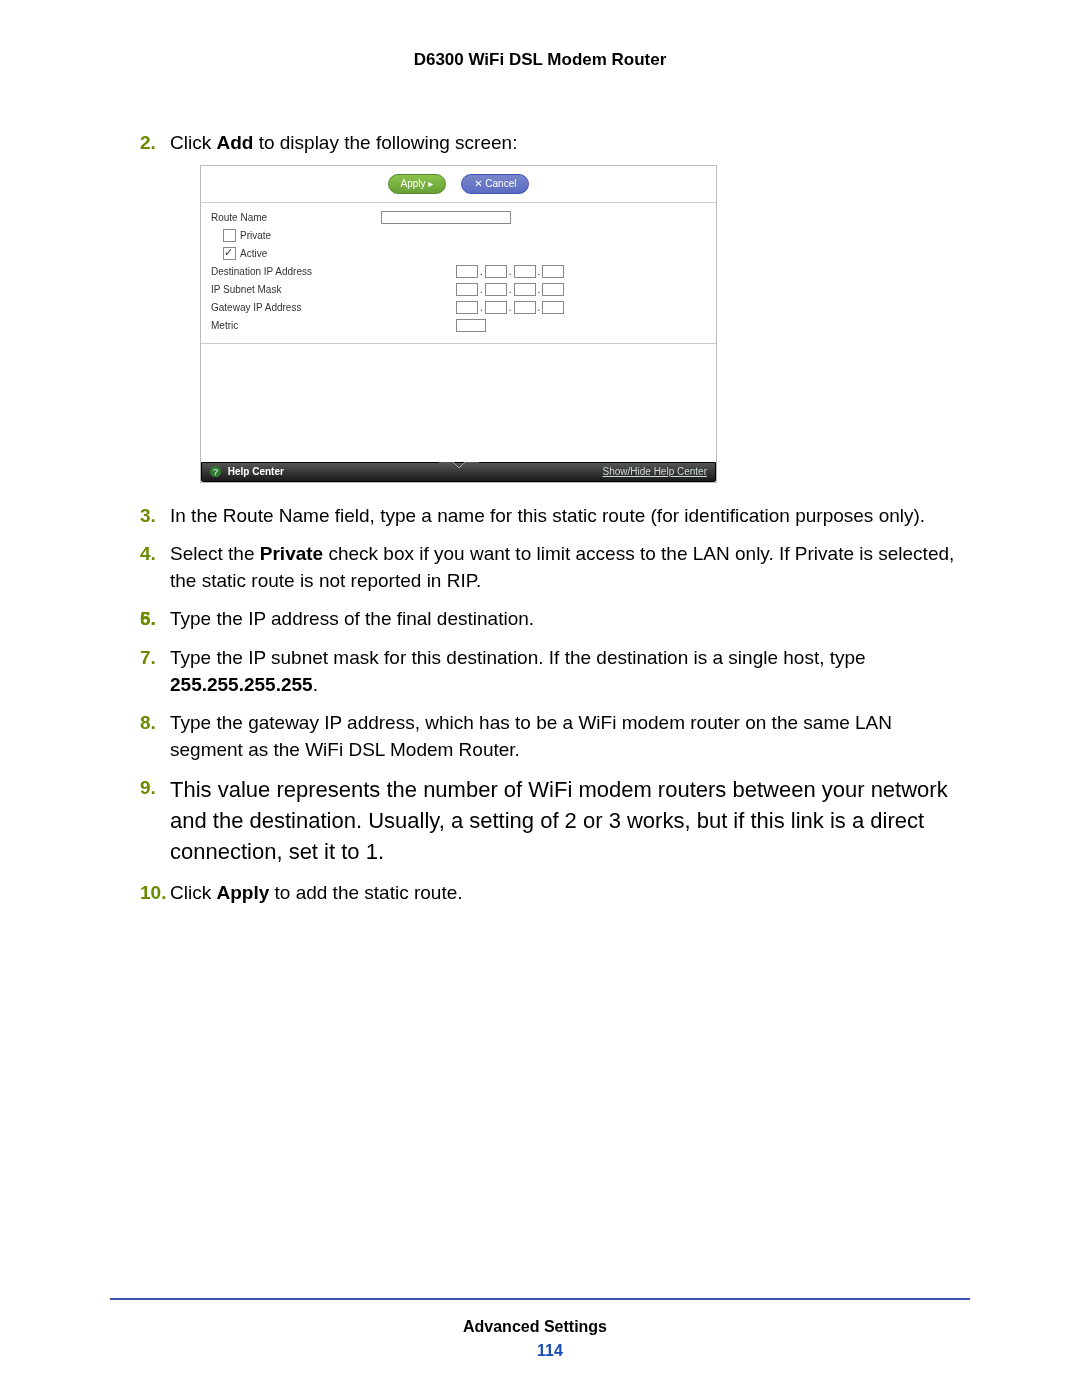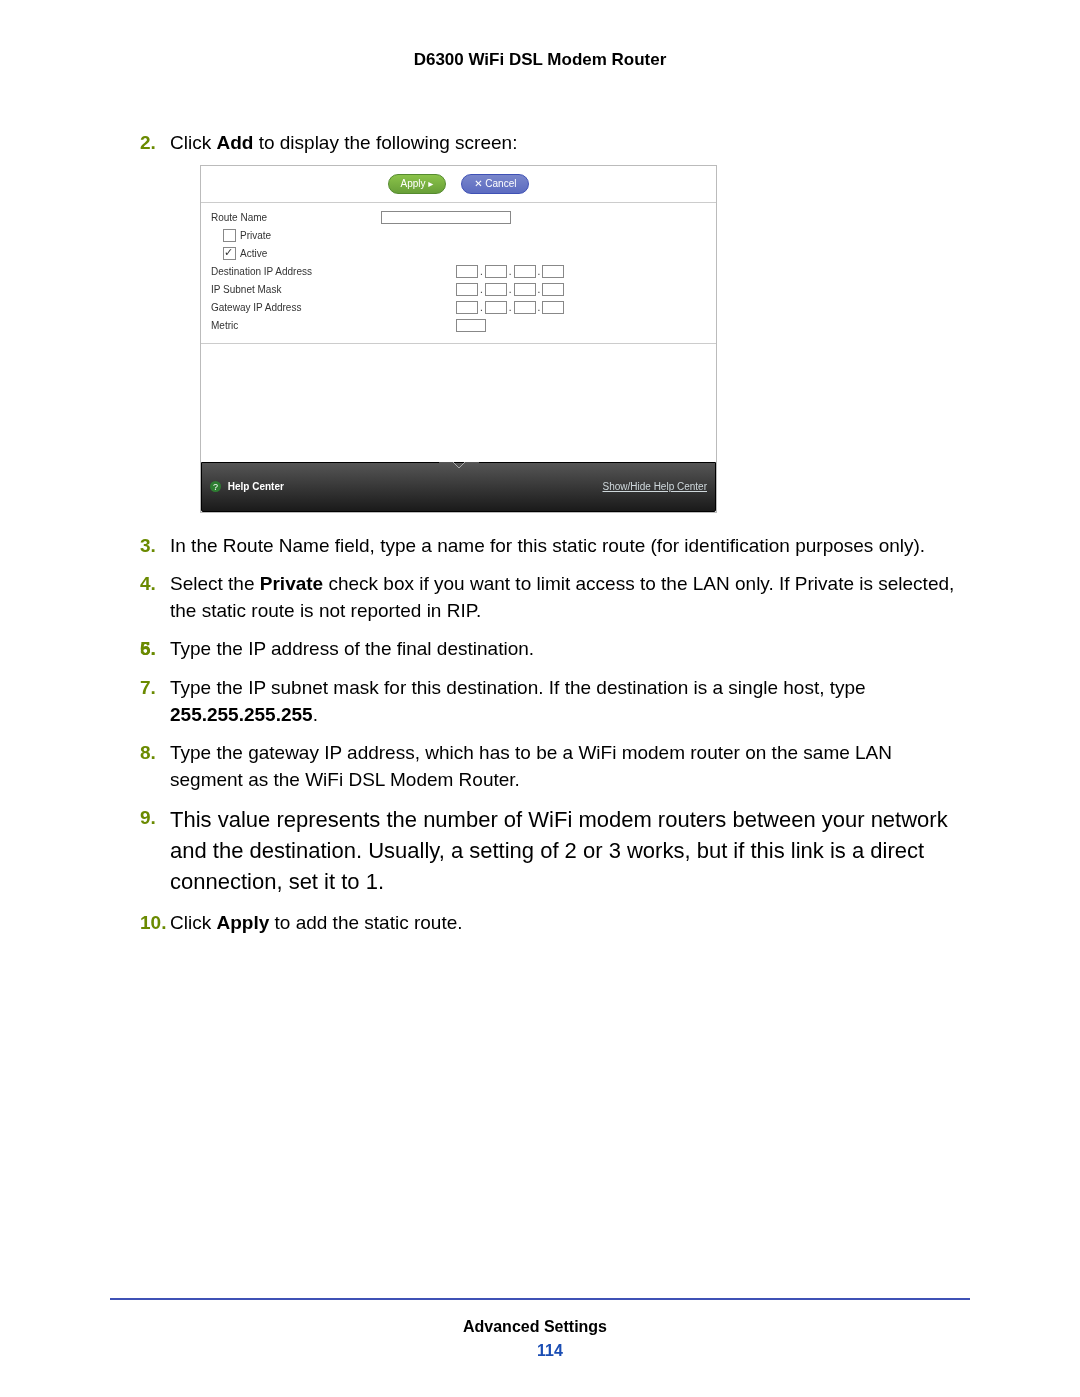--- a/index.html
+++ b/index.html
@@ -22,21 +22,21 @@
   .text-in{height:13px;border:1px solid #888;background:#fff;box-sizing:border-box;}
   .wide{width:130px;}
   .oct{width:22px;display:inline-block;}
   .dot{font-size:10px;margin:0 2px;}
   .metric-in{width:30px;}
   .chk{width:11px;height:11px;border:1px solid #888;background:#fff;display:inline-block;vertical-align:middle;margin-right:4px;position:relative;}
   .checked::after{content:"✓";position:absolute;left:0;top:-3px;font-size:11px;}
   .indent{padding-left:22px;}
   .ss-hr{border:none;border-top:1px solid #ccc;margin:8px 0 0 0;}
   .ss-spacer{height:118px;background:#fff;}
-  .ss-footer{position:relative;height:18px;background:linear-gradient(#555,#1a1a1a);border:1px solid #000;border-radius:0 0 2px 2px;color:#fff;font-size:10px;line-height:18px;padding:15px 8px;display:flex;align-items:center;justify-content:space-between;}
+  .ss-footer{position:relative;height:18px;background:linear-gradient(#555,#1a1a1a);border:1px solid #000;border-radius:0 0 2px 2px;color:#fff;font-size:10px;line-height:18px;padding:0 8px;display:flex;align-items:center;justify-content:space-between;}
   .ss-footer .hc-icon{width:11px;height:11px;border-radius:50%;background:#2e7d32;color:#fff;display:inline-flex;align-items:center;justify-content:center;font-size:9px;margin-right:4px;}
   .ss-footer a{color:#cfd8dc;text-decoration:underline;}
   .tab-arrow{position:absolute;left:50%;top:-1px;transform:translateX(-50%);width:40px;height:10px;}
   .tab-arrow svg{display:block;}
   .footer-line{position:absolute;left:110px;right:110px;top:1298px;border-top:2px solid #3f51b5;}
   .footer-text{position:absolute;left:0;right:10px;top:1318px;text-align:center;font-weight:bold;font-size:16px;}
   .page-num{position:absolute;left:0;right:0;top:1342px;text-align:center;color:#1a4db3;font-weight:bold;font-size:16px;margin-left:20px;}
 </style>
 </head>
 <body>

